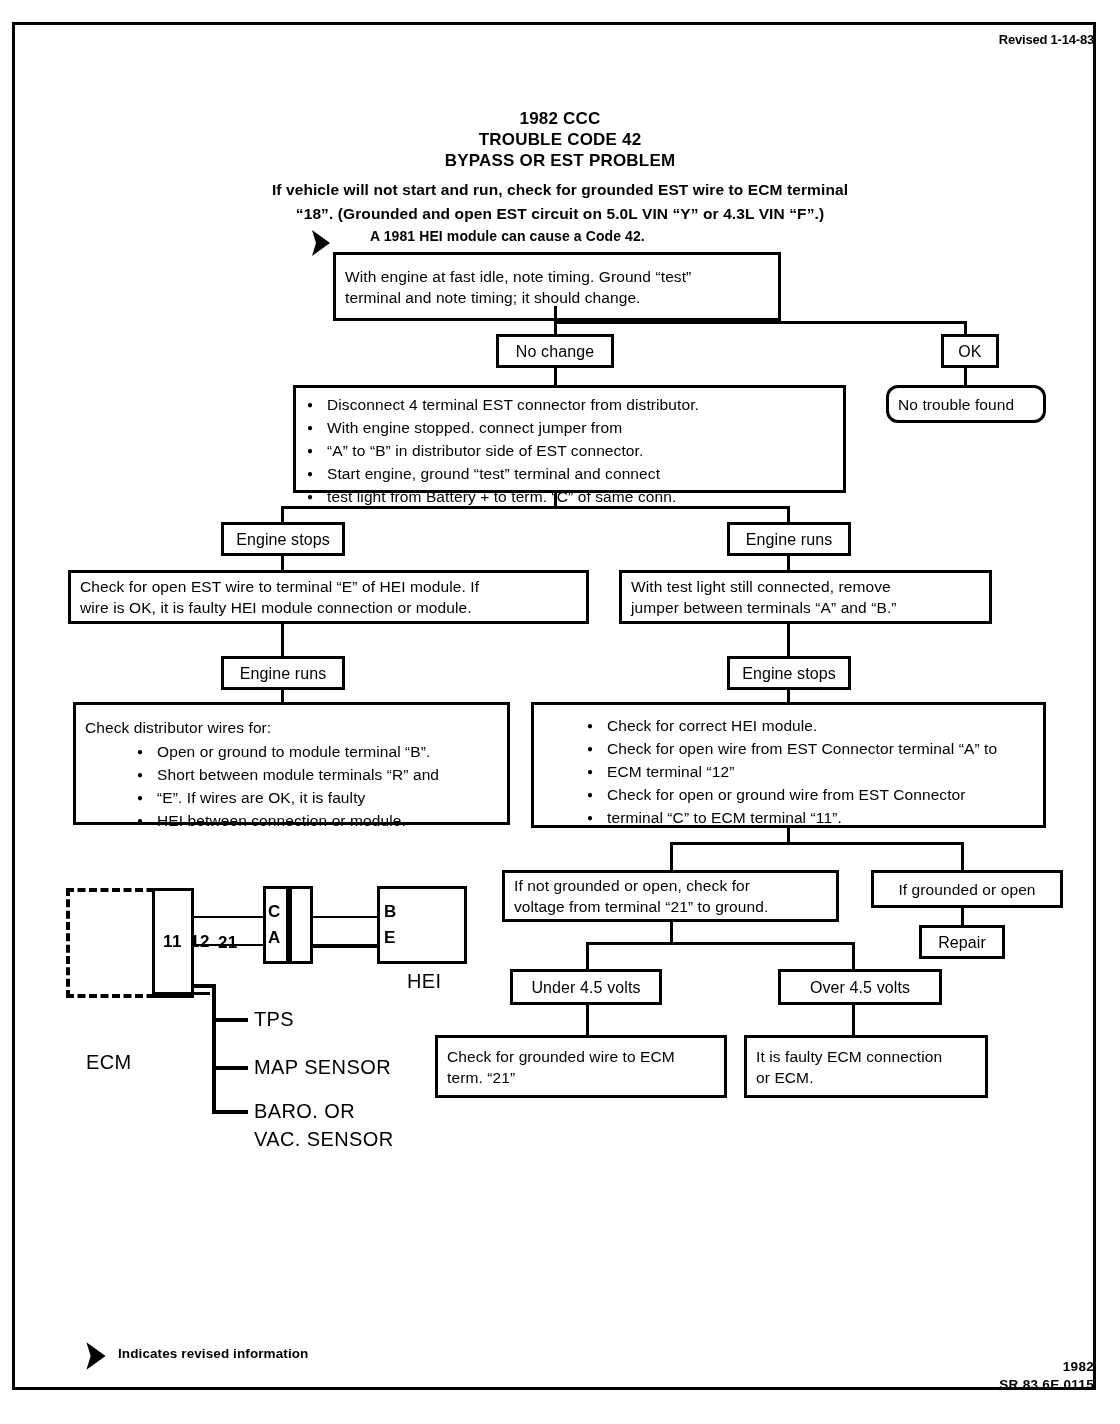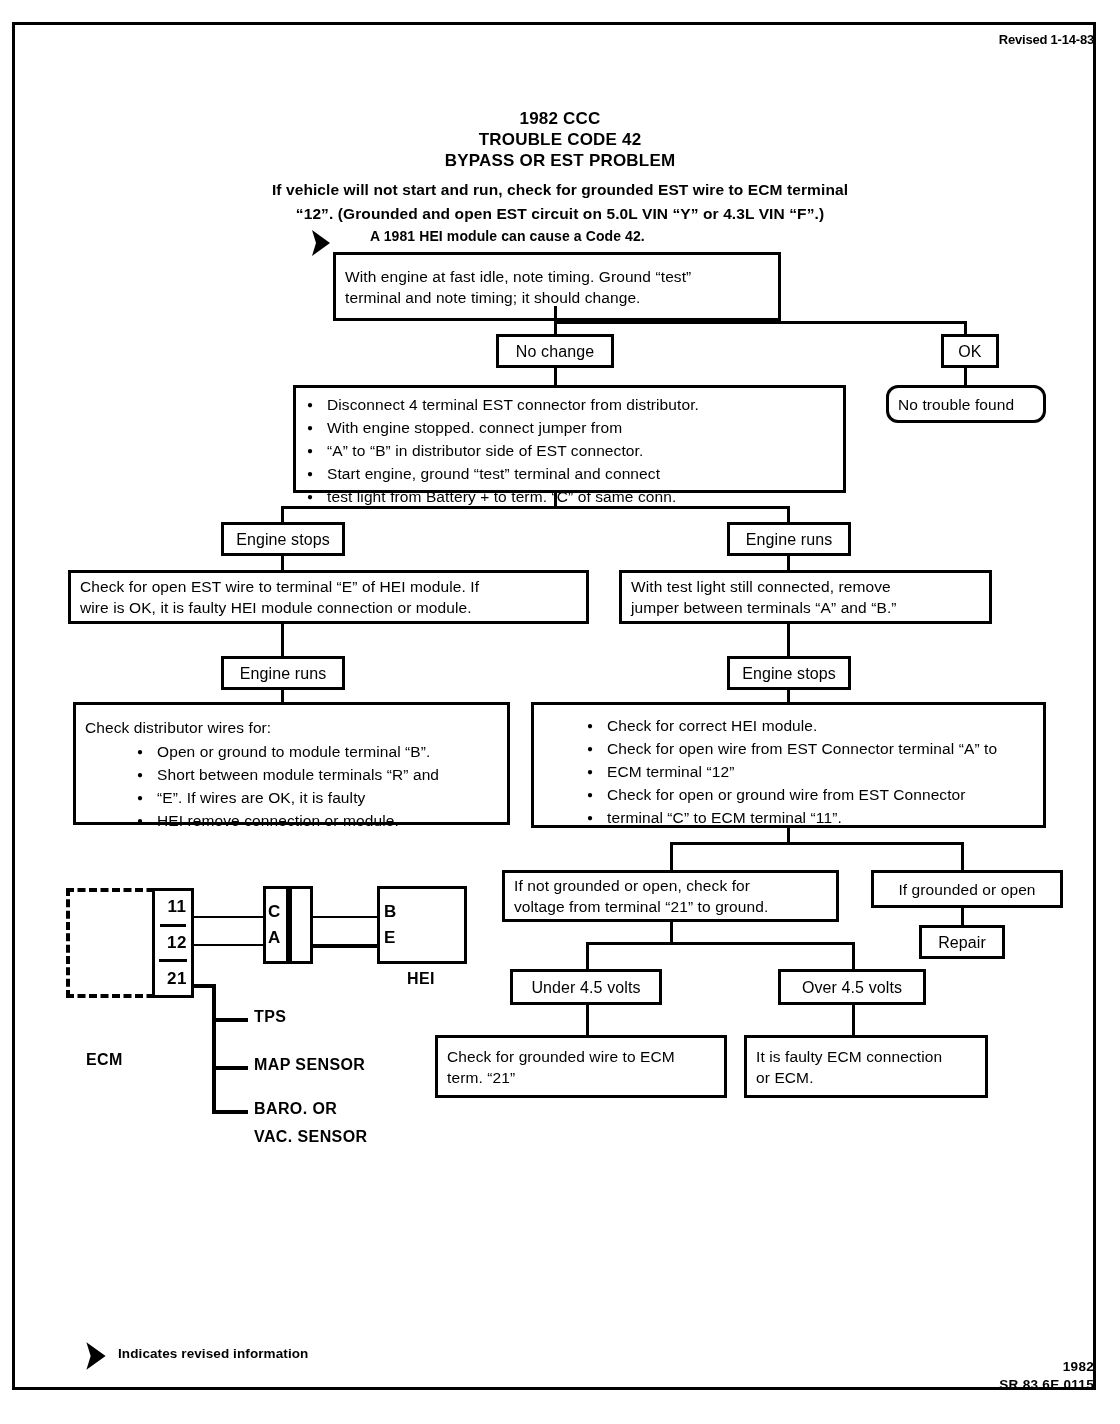--- a/index.html
+++ b/index.html
@@ -116,21 +116,21 @@
     position:absolute;
     border:4px dashed #000;
     box-sizing:border-box;
     background:#fff;
   }
   .term-stack{
     position:absolute;
     border:3px solid #000;
     box-sizing:border-box;
     background:#fff;
-    display:flex;flex-direction:column;align-items:center;
+    display:flex;flex-direction:row;
   }
   .term-cell{
     flex:1;
     border-bottom:3px solid #000;
     box-sizing:border-box;
     display:flex;align-items:center;
     padding-left:8px;
     font-size:17px;font-weight:bold;
     letter-spacing:0.5px;
   }
@@ -146,21 +146,21 @@
     justify-content:space-between;
     font-size:17px;font-weight:bold;
   }
   .hei-box{
     position:absolute;
     border:3px solid #000;
     box-sizing:border-box;background:#fff;
   }
   .sch-label{
     position:absolute;
-    font-size:16px;font-weight:bold;
+    font-size:20px;font-weight:normal;
     letter-spacing:0.4px;
   }
   .wire{position:absolute;background:#000;}
   .wire-h{height:2px;}
   .wire-thick-h{height:4px;}
   .wire-thick-v{width:4px;}
 
   
   .legend{
     position:absolute;
@@ -187,21 +187,21 @@
   <div class="revised-date">Revised 1-14-83</div>
 
   <div class="title-block">
     <div>1982 CCC</div>
     <div>TROUBLE CODE 42</div>
     <div>BYPASS OR EST PROBLEM</div>
   </div>
 
   <div class="subtitle-block">
     <div>If vehicle will not start and run, check for grounded EST wire to ECM terminal</div>
-    <div>“12”. (Grounded and open EST circuit on 5.0L VIN “Y” or 4.3L VIN “F”.)</div>
+    <div>“18”. (Grounded and open EST circuit on 5.0L VIN “Y” or 4.3L VIN “F”.)</div>
   </div>
 
   <div class="rev-arrow" style="left:310px;top:228px;">
     <svg viewBox="0 0 22 30" xmlns="http://www.w3.org/2000/svg">
       <path d="M2 2 L20 15 L2 28 L6 15 Z" fill="#000"></path>
     </svg>
   </div>
   <div class="note-line">A 1981 HEI module can cause a Code 42.</div>
 
   <div class="box" style="left:333px;top:252px;width:448px;height:69px;">
@@ -301,21 +301,21 @@
       <div class="lead-in">Check distributor wires for:</div>
       <ul style="margin-left:50px;">
         <li>Open or ground to module terminal “B”.</li>
         <li>
           <span>Short between module terminals “R” and</span>
         </li>
         <li class="nobullet">
           <span>“E”. If wires are OK, it is faulty</span>
         </li>
         <li class="nobullet">
-          <span>HEI remove connection or module.</span>
+          <span>HEI between connection or module.</span>
         </li>
       </ul>
     </div>
   </div>
 
   <div class="box" style="left:531px;top:702px;width:515px;height:126px;padding-top:10px;padding-left:35px;align-items:flex-start;">
     <div class="inner">
       <ul style="margin-left:16px;">
         <li>Check for correct HEI module.</li>
         <li>
@@ -357,21 +357,21 @@
 
   <div class="ln lnv" style="left:670px;top:922px;height:20px;"></div>
   <div class="ln lnh" style="left:586px;top:942px;width:269px;"></div>
   <div class="ln lnv" style="left:586px;top:942px;height:27px;"></div>
   <div class="ln lnv" style="left:852px;top:942px;height:27px;"></div>
 
   <div class="box small" style="left:510px;top:969px;width:152px;height:36px;">
     <span>Under 4.5 volts</span>
   </div>
 
-  <div class="box small" style="left:778px;top:969px;width:148px;height:36px;">
+  <div class="box small" style="left:778px;top:969px;width:164px;height:36px;">
     <span>Over 4.5 volts</span>
   </div>
 
   <div class="ln lnv" style="left:586px;top:1005px;height:30px;"></div>
   <div class="ln lnv" style="left:852px;top:1005px;height:30px;"></div>
 
   <div class="box" style="left:435px;top:1035px;width:292px;height:63px;padding-top:8px;align-items:flex-start;">
     <div class="inner">
       <div>Check for grounded wire to ECM</div>
       <div>term. “21”</div>

